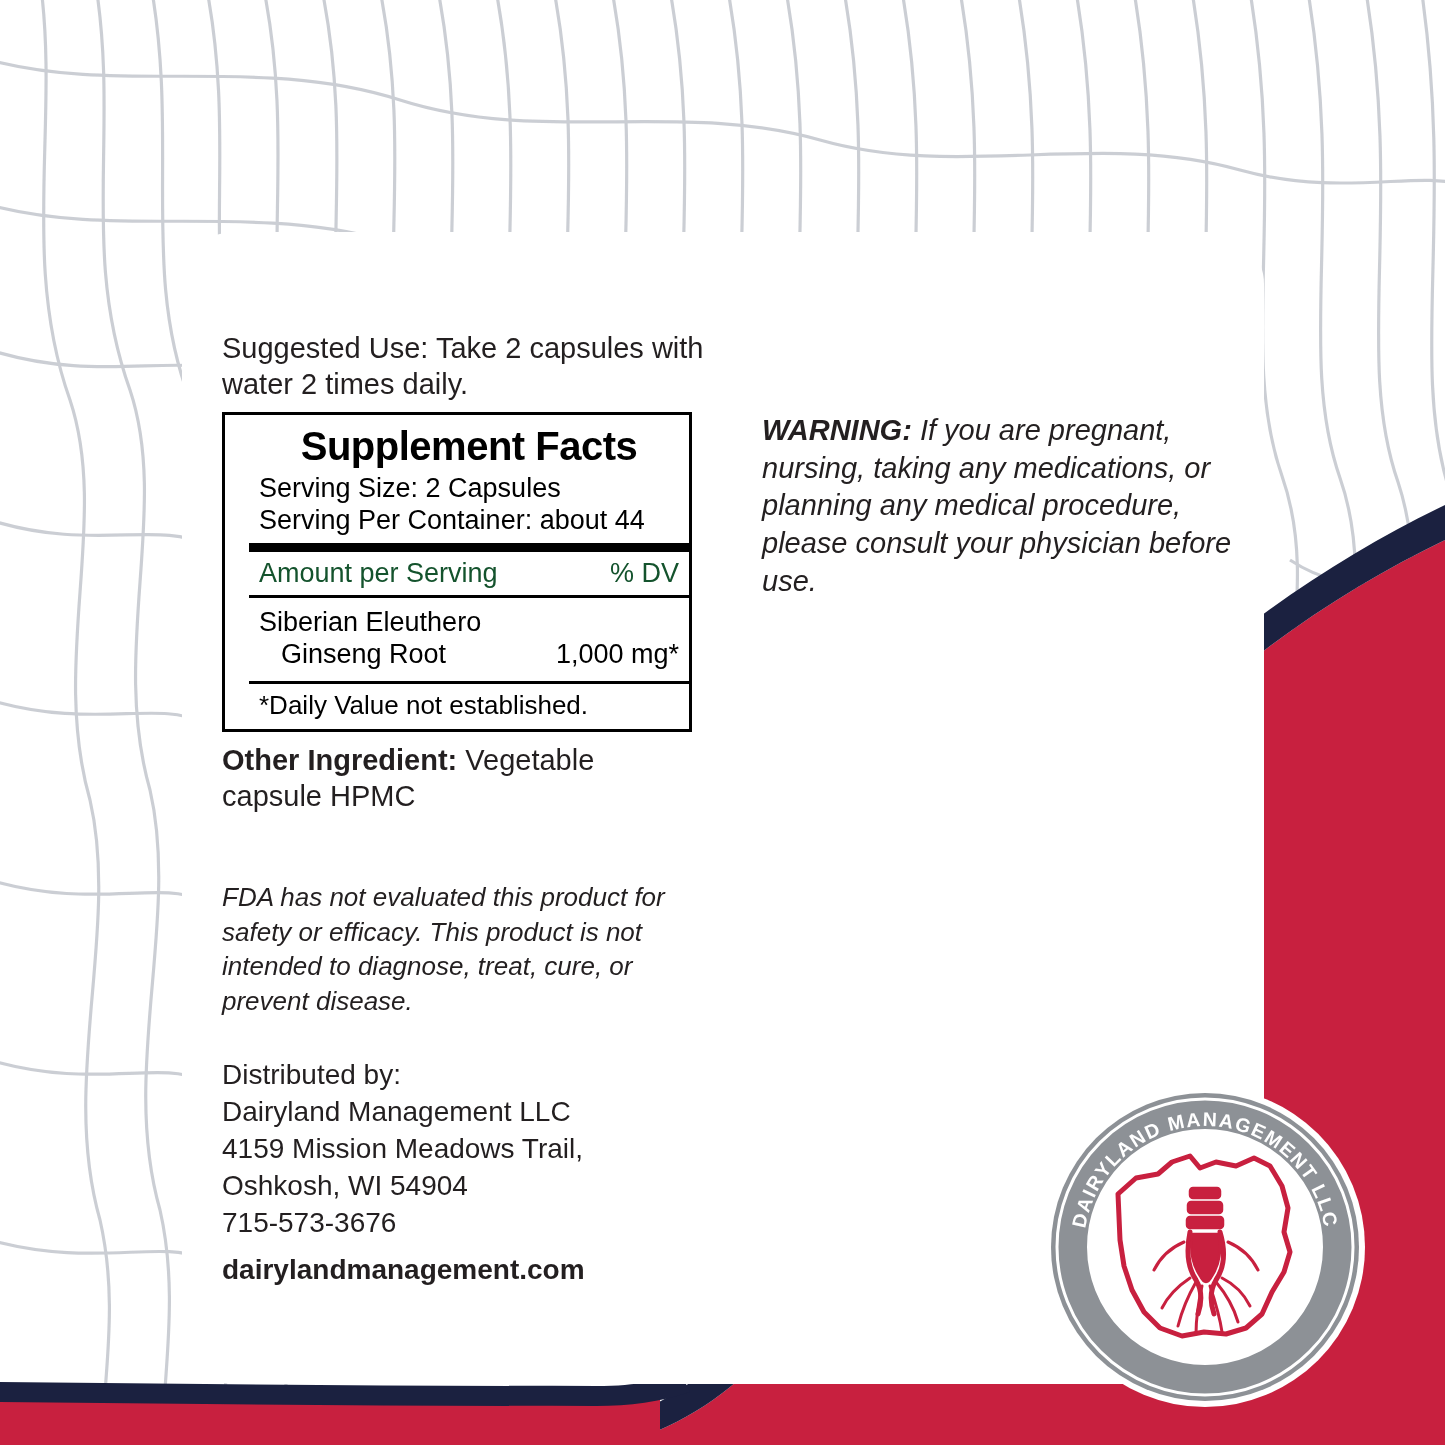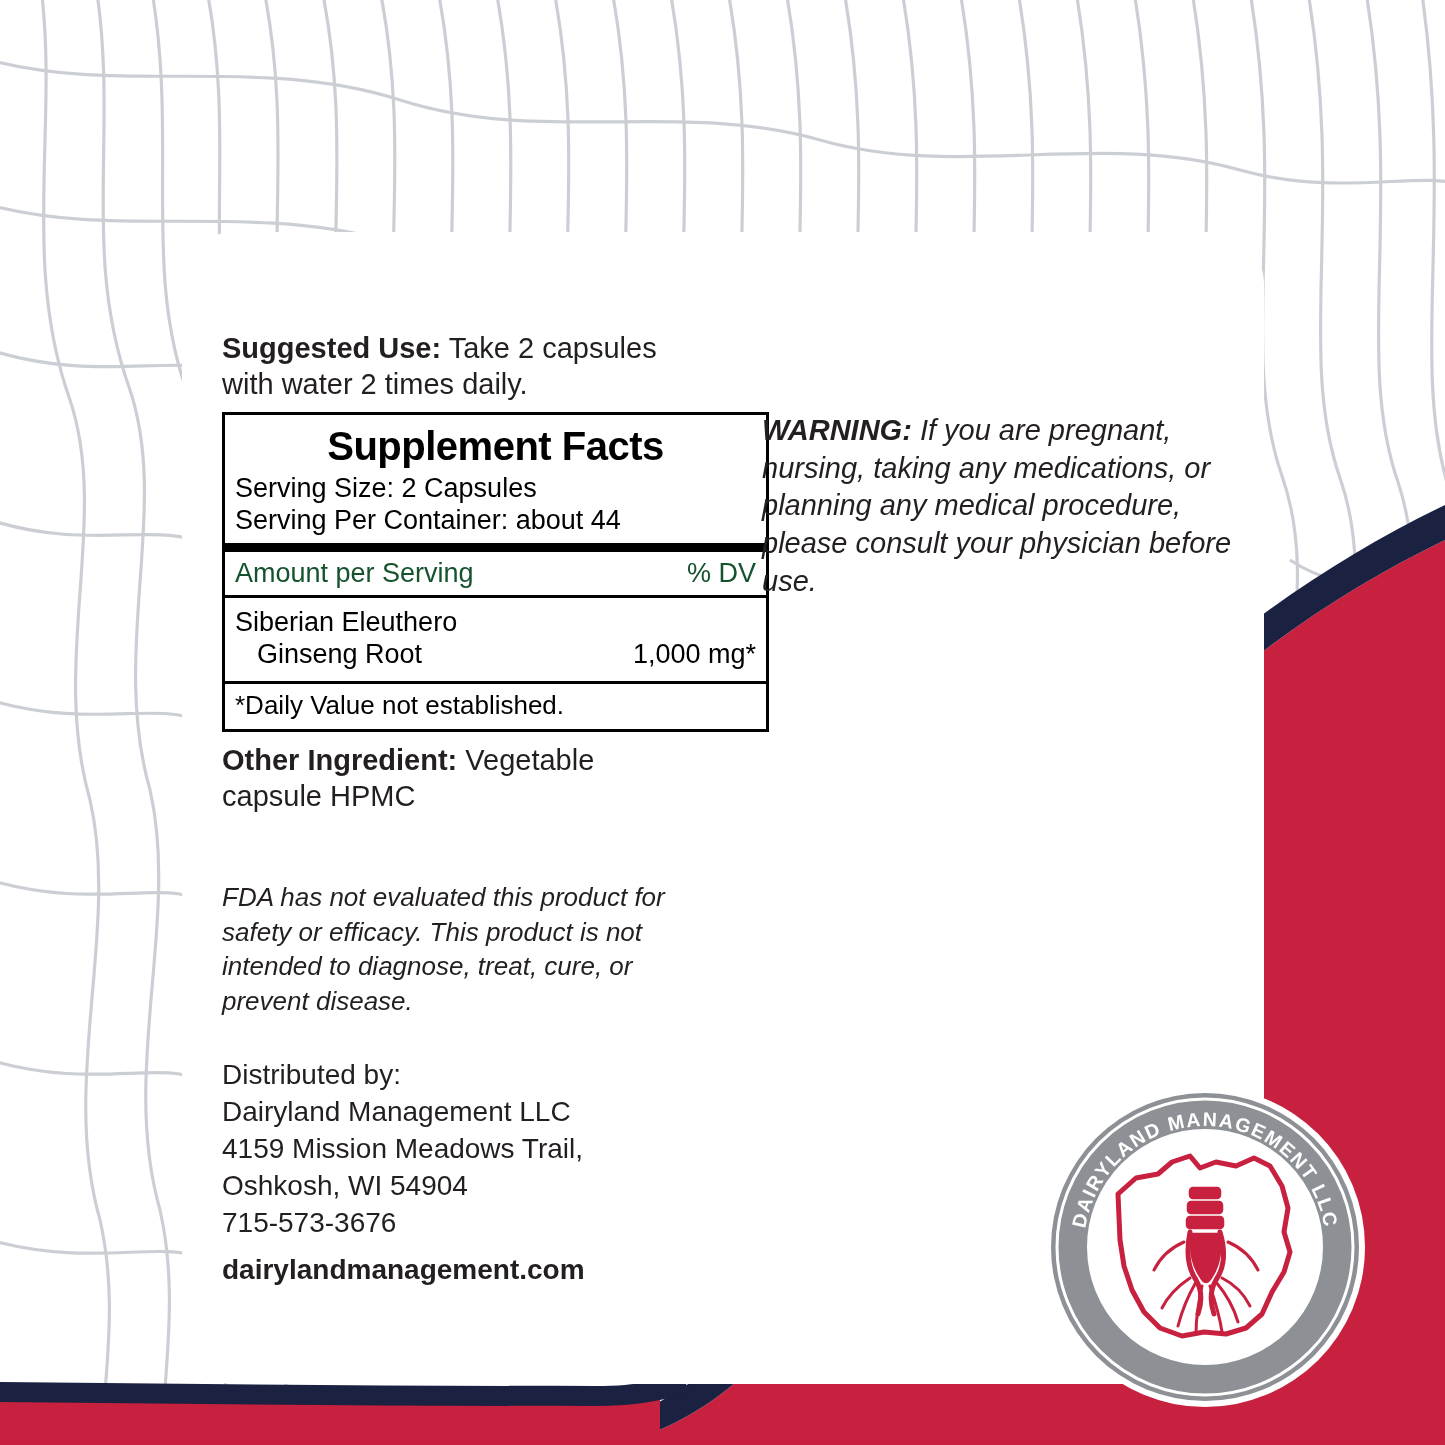--- a/index.html
+++ b/index.html
@@ -55,30 +55,31 @@
   
   .suggested-use {
     position: absolute;
     left: 222px;
     top: 330px;
     width: 490px;
     font-size: 29px;
     line-height: 1.25;
     color: #231f20;
   }
-  .suggested-use b { font-weight: bold; }
+  .suggested-use b { font-weight: normal; }
 
   .sf-box {
     position: absolute;
     left: 222px;
     top: 412px;
-    width: 547px;
+    width: 470px;
     border: 3px solid #000000;
     box-sizing: border-box;
     background: #ffffff;
+    padding-left: 24px;
   }
   .sf-title {
     font-size: 40px;
     font-weight: bold;
     text-align: center;
     letter-spacing: -0.5px;
     padding: 10px 6px 4px 6px;
     color: #000000;
     line-height: 1.05;
   }

